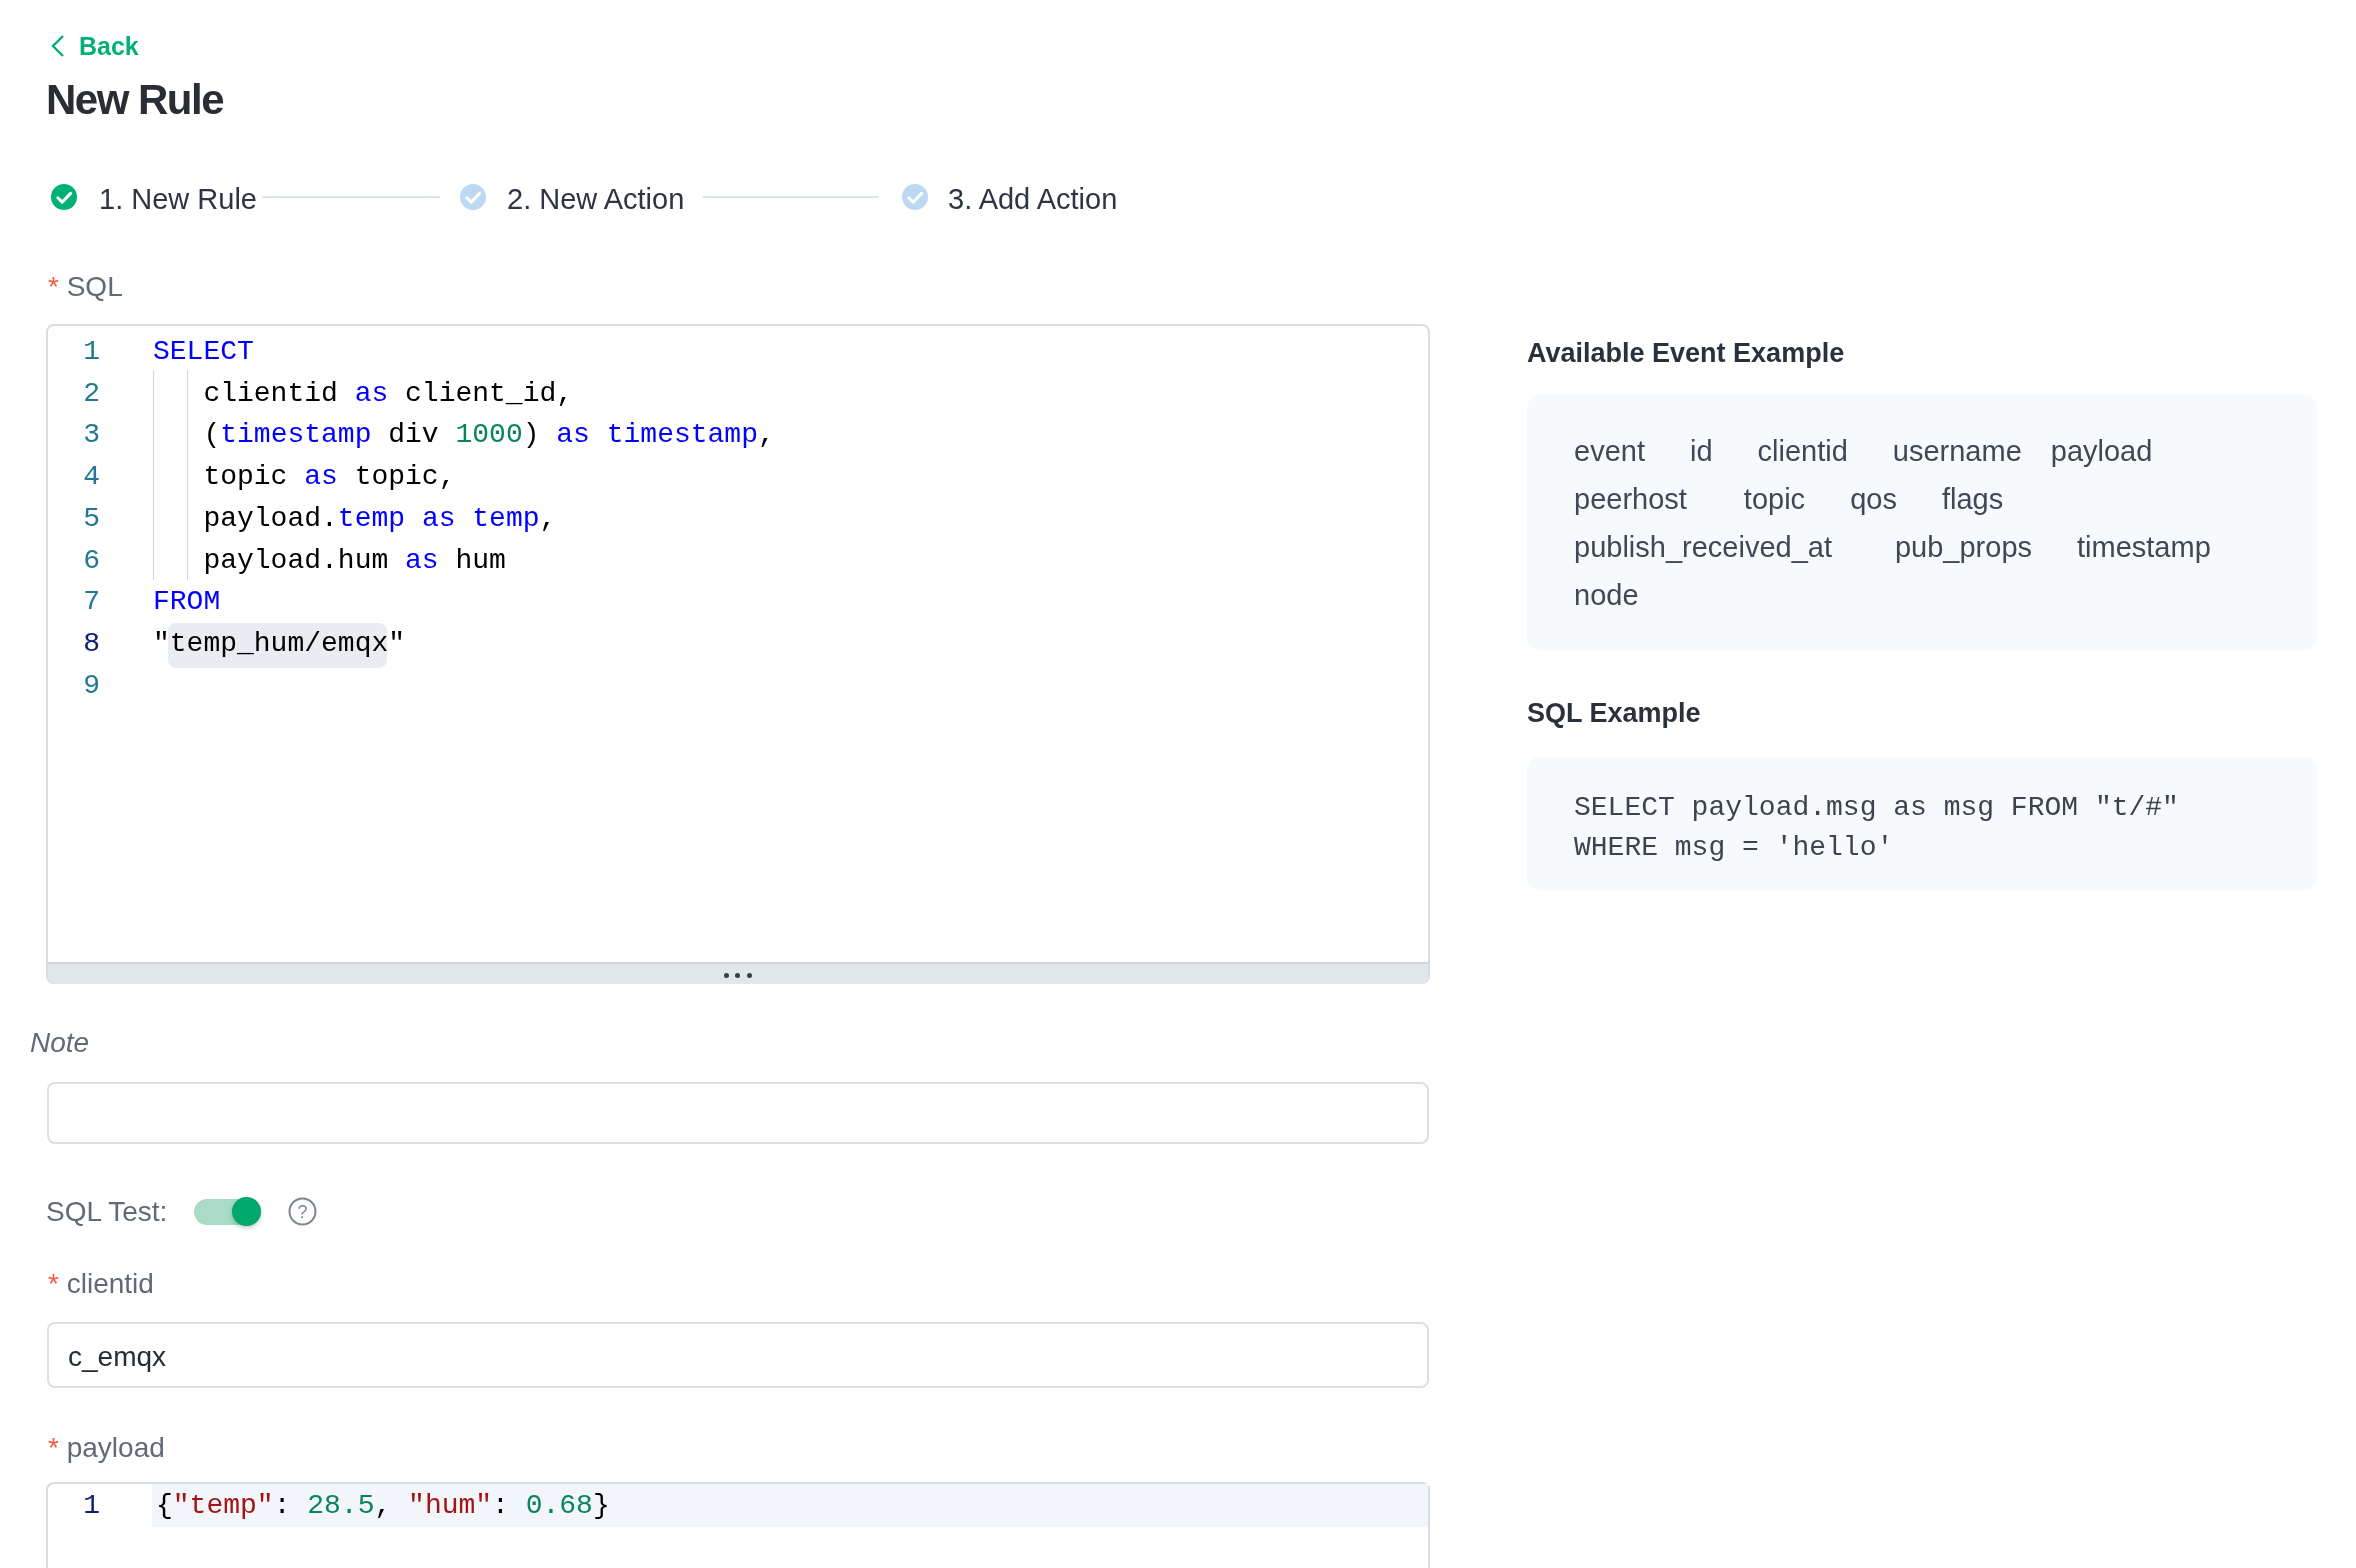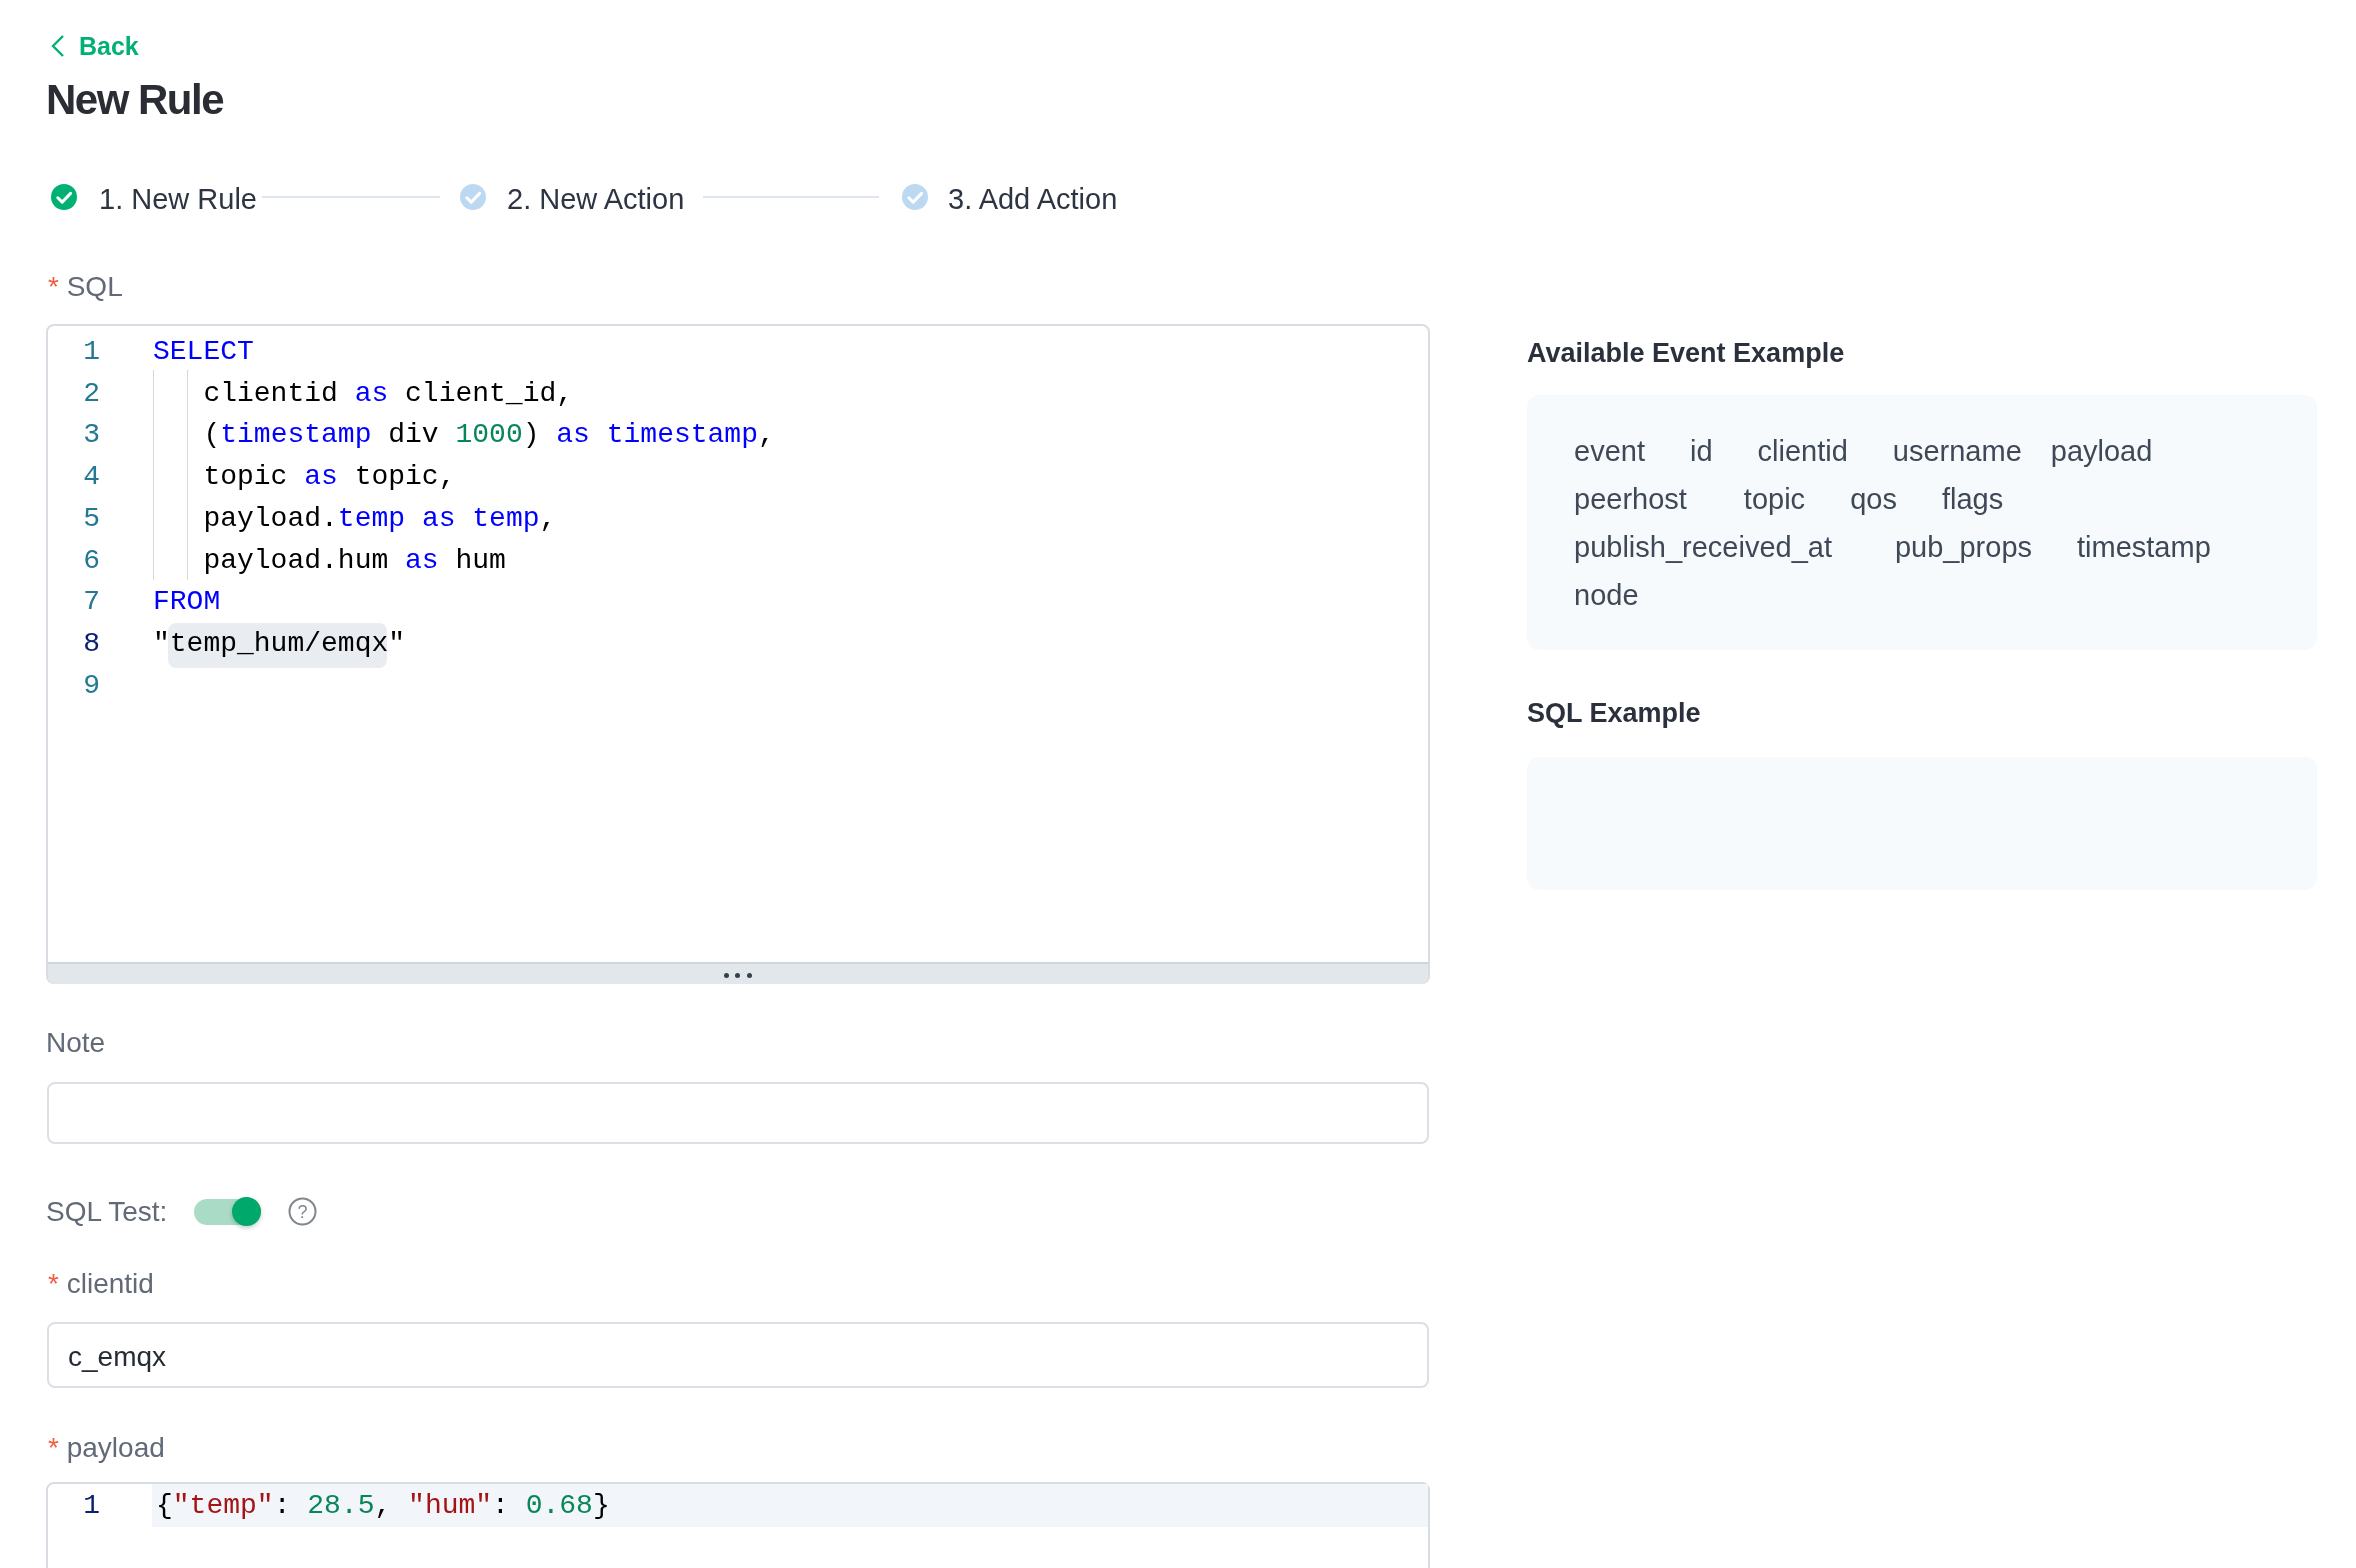--- a/index.html
+++ b/index.html
@@ -90,22 +90,24 @@
   <div class="abs" style="left:1527px;top:395px;width:790px;height:255px;background:#f7fafd;border-radius:12px;"></div>
   <div class="abs" style="left:1574px;top:427px;width:740px;font-size:29px;color:#3e4856;line-height:48px;">
     <span style="margin-right:45px;">event</span><span style="margin-right:45px;">id</span><span style="margin-right:45px;">clientid</span><span style="margin-right:29px;">username</span><span>payload</span><br>
     <span style="margin-right:57px;">peerhost</span><span style="margin-right:45px;">topic</span><span style="margin-right:45px;">qos</span><span>flags</span><br>
     <span style="margin-right:63px;">publish_received_at</span><span style="margin-right:45px;">pub_props</span><span>timestamp</span><br>
     <span>node</span>
   </div>
 
   <div class="hd abs" style="left:1527px;top:698px;line-height:30px;">SQL Example</div>
   <div class="abs" style="left:1527px;top:757px;width:790px;height:133px;background:#f7fafd;border-radius:12px;"></div>
+  <div class="abs mono" style="left:1574px;top:788px;font-size:28px;color:#3c4450;line-height:40px;white-space:pre;">SELECT payload.msg as msg FROM "t/#"
+WHERE msg = 'hello'</div>
 
-  <div class="label abs" style="left:46px;top:1028px;line-height:30px;">Note</div>
+  <div class="label abs" style="left:30px;top:1028px;line-height:30px;font-style:italic;">Note</div>
   <div class="input" style="left:47px;top:1082px;width:1382px;height:62px;"></div>
 
   <div class="label abs" style="left:46px;top:1197px;line-height:30px;">SQL Test:</div>
   <div class="abs" style="left:194px;top:1199px;width:67px;height:26px;border-radius:13px;background:#aadbc6;"></div>
   <div class="abs" style="left:232px;top:1197px;width:29px;height:29px;border-radius:50%;background:#00a86b;box-shadow:0 2px 4px rgba(0,60,30,0.25);"></div>
   <svg class="abs" style="left:288px;top:1197px;" width="29" height="29" viewBox="0 0 29 29">
     <circle cx="14.5" cy="14.5" r="13" fill="none" stroke="#7f868f" stroke-width="2"></circle>
     <text x="14.5" y="21" text-anchor="middle" font-size="18" fill="#7f868f" font-family="Liberation Sans">?</text>
   </svg>
 

